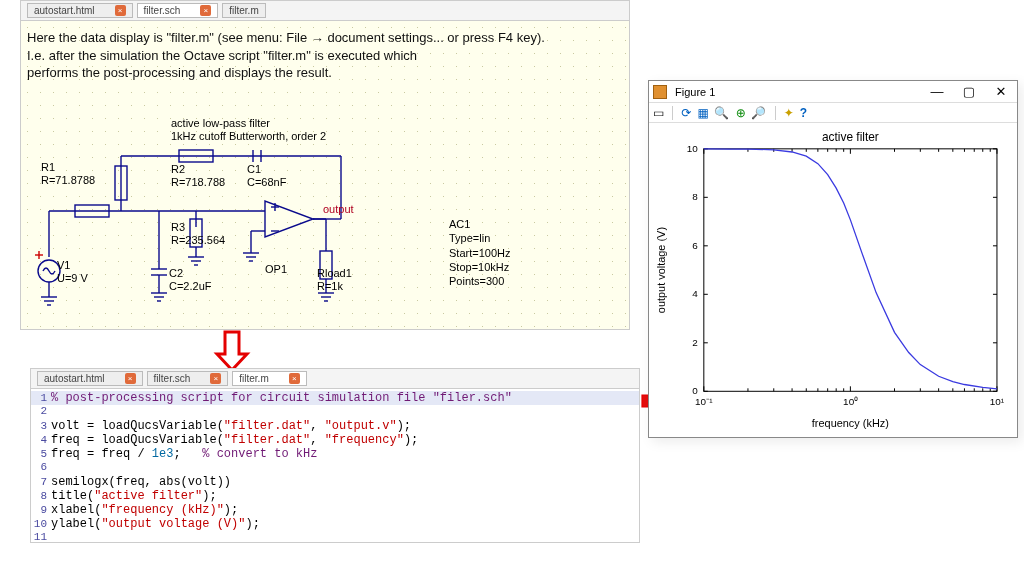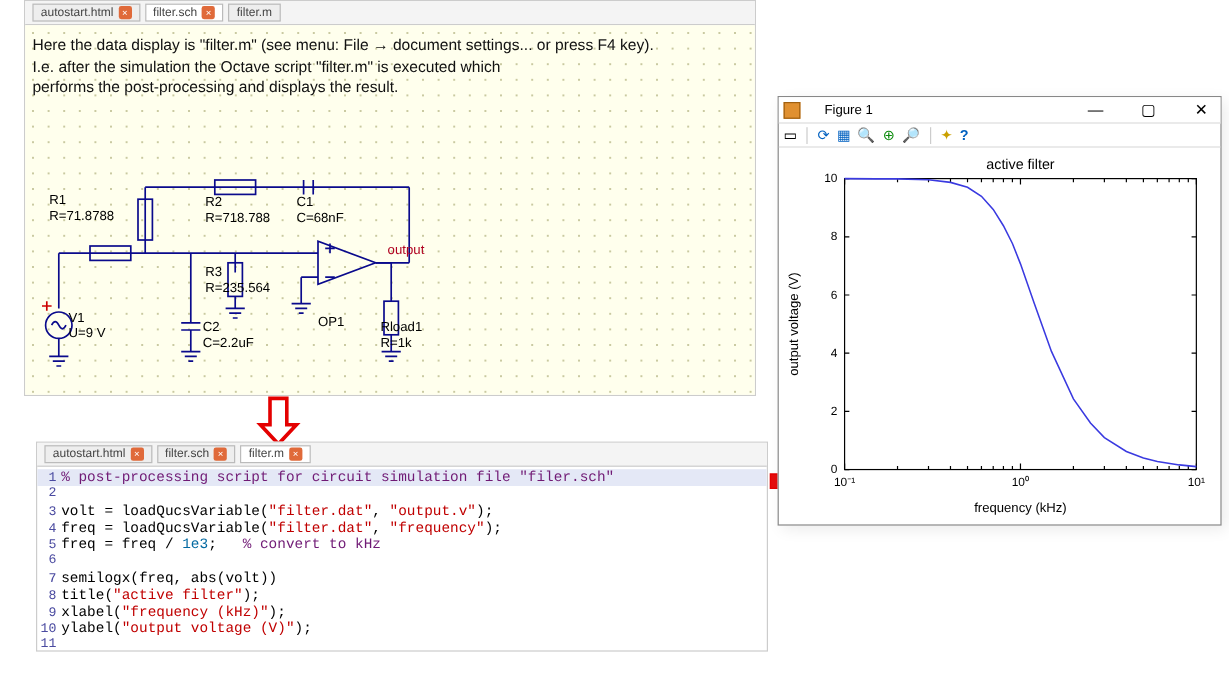--- a/index.html
+++ b/index.html
@@ -28,21 +28,21 @@
     padding-left: 6px;
     gap: 4px;
   }
   .tab {
     background: #eee;
     border: 1px solid #bbb;
     padding: 1px 6px;
     font-size: 10px;
     display: flex;
     align-items: center;
-    gap: 4px;
+    gap: 20px;
     color: #444;
   }
   .tab.active { background: #fff; }
   .close-x {
     background: #e06a3a;
     color: #fff;
     font-size: 8px;
     width: 11px; height: 11px;
     display: inline-flex;
     align-items: center; justify-content: center;
@@ -118,21 +118,21 @@
     background: #fff;
     box-shadow: 4px 4px 12px rgba(0,0,0,0.08);
   }
   .fig-titlebar {
     height: 22px;
     background: #fff;
     border-bottom: 1px solid #ddd;
     display: flex; align-items: center;
     padding: 0 4px;
     font-size: 11px;
-    gap: 20px;
+    gap: 8px;
   }
   .fig-titlebar .spacer { flex:1; }
   .winbtn { width: 24px; text-align: center; font-size: 13px; }
   .fig-toolbar {
     height: 20px;
     border-bottom: 1px solid #ddd;
     display: flex; align-items: center;
     padding: 0 4px; gap: 6px;
   }
   .tbtn { font-size: 12px; }
@@ -244,20 +244,24 @@
         <line x1="28" y1="190" x2="28" y2="236"></line>
         <circle cx="28" cy="250" r="11"></circle>
         <path d="M22 250 q3 -6 6 0 q3 6 6 0"></path>
         <line x1="28" y1="261" x2="28" y2="276"></line>
 
         <line x1="14" y1="234" x2="22" y2="234" stroke="#c00"></line>
           <line x1="18" y1="230" x2="18" y2="238" stroke="#c00"></line>
       </g>
     </svg>
 
+    <div class="comp-label" style="left:150px;top:96px">
+      <span>active low-pass filter</span><br>
+      <span>1kHz cutoff Butterworth, order 2</span>
+    </div>
     <div class="comp-label" style="left:20px;top:140px">
       <span>R1</span><br>
       <span>R=71.8788</span>
     </div>
     <div class="comp-label" style="left:150px;top:142px">
       <span>R2</span><br>
       <span>R=718.788</span>
     </div>
     <div class="comp-label" style="left:226px;top:142px">
       <span>C1</span><br>
@@ -277,20 +281,27 @@
     <div class="comp-label" style="left:296px;top:246px">
       <span>Rload1</span><br>
       <span>R=1k</span>
     </div>
     <div class="comp-label" style="left:36px;top:238px">
       <span>V1</span><br>
       <span>U=9 V</span>
     </div>
     <div class="comp-label red-txt" style="left:302px;top:182px">output</div>
 
+    <div class="comp-label" style="left:428px;top:196px;line-height:1.3">
+      <span>AC1</span><br>
+      <span>Type=lin</span><br>
+      <span>Start=100Hz</span><br>
+      <span>Stop=10kHz</span><br>
+      <span>Points=300</span>
+    </div>
   </div>
 </div>
 
 <svg class="arrow-down" width="44" height="42">
   <path d="M15 2 h14 v22 h8 l-15 16 l-15 -16 h8 z" fill="none" stroke="#e40000" stroke-width="3"></path>
 </svg>
 <svg class="arrow-right" width="72" height="30">
   <path d="M2 9 h46 v-7 l20 13 l-20 13 v-7 h-46 z" fill="#e40000" stroke="#e40000" stroke-width="1.2" fill-opacity="0.95"></path>
 </svg>
 

